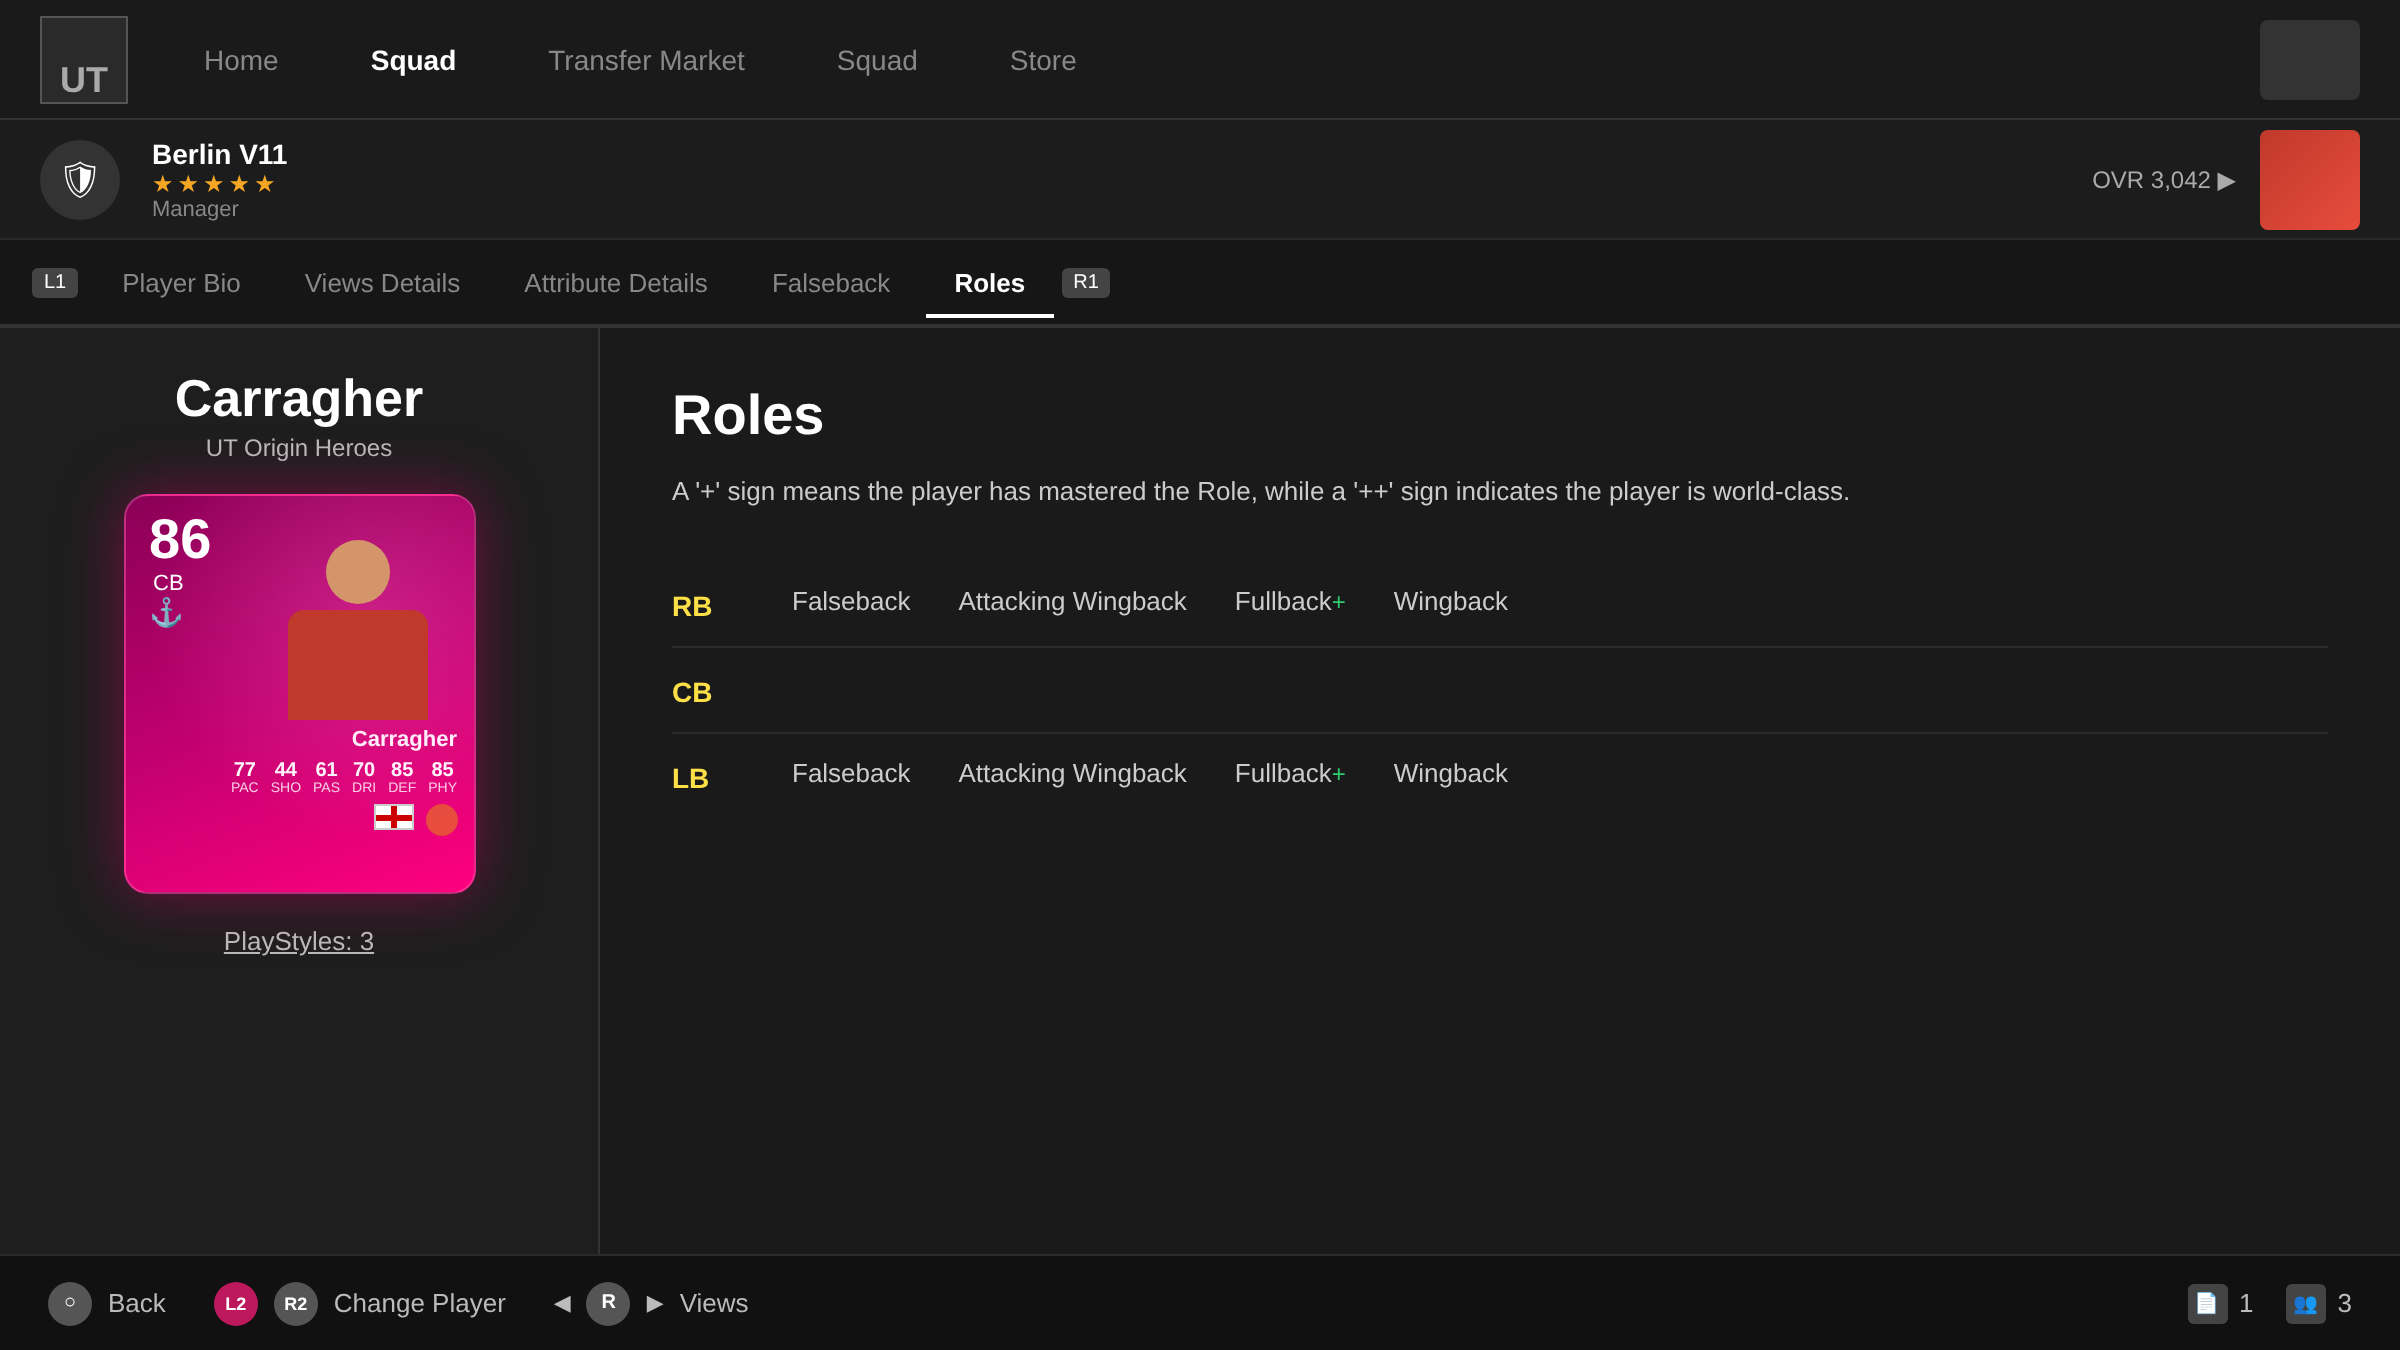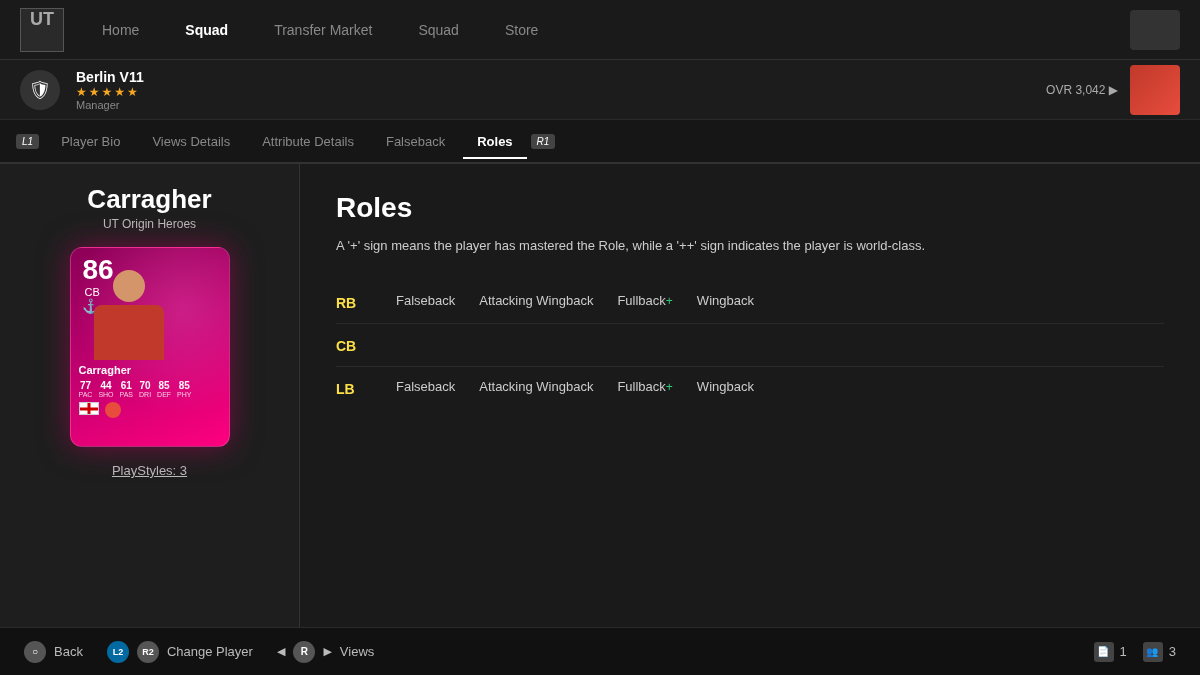--- a/index.html
+++ b/index.html
@@ -22,21 +22,21 @@
       padding: 0 20px;
       gap: 30px;
       border-bottom: 1px solid #333;
     }
     .nav-logo {
       width: 44px;
       height: 44px;
       background: #2a2a2a;
       border: 1px solid #555;
       display: flex;
-      align-items: flex-start;
+      align-items: flex-end;
       justify-content: center;
       font-size: 18px;
       font-weight: bold;
       color: #aaa;
     }
     .nav-item {
       color: #888;
       font-size: 14px;
       cursor: pointer;
       padding: 4px 8px;
@@ -96,21 +96,20 @@
       gap: 4px;
       border-bottom: 2px solid #333;
     }
     .tab-badge {
       background: #444;
       color: #fff;
       font-size: 10px;
       padding: 2px 6px;
       border-radius: 3px;
       margin-right: 4px;
-      font-style: italic;
     }
     .tab {
       color: #888;
       font-size: 13px;
       padding: 8px 14px;
       cursor: pointer;
       border-bottom: 2px solid transparent;
       margin-bottom: -2px;
     }
     .tab.active {
@@ -144,28 +143,28 @@
       margin-bottom: 2px;
     }
     .player-subtitle {
       font-size: 12px;
       color: #bbb;
       margin-bottom: 16px;
     }
 
     
     .player-card {
-      width: 160px;
+      width: 176px;
       height: 200px;
       background: linear-gradient(160deg, #8b0057, #c0006e, #ff007f);
       border-radius: 12px;
       position: relative;
       display: flex;
       flex-direction: column;
-      align-items: flex-start;
+      align-items: flex-end;
       padding: 8px;
       box-shadow: 0 0 30px rgba(200,0,100,0.5);
       border: 1px solid rgba(255,150,200,0.3);
     }
     .card-rating {
       font-size: 28px;
       font-weight: bold;
       color: #fff;
       position: absolute;
       top: 8px;
@@ -345,21 +344,21 @@
       border-radius: 50%;
       background: #444;
       display: flex;
       align-items: center;
       justify-content: center;
       font-size: 10px;
       color: #fff;
       font-weight: bold;
     }
     .btn-badge.circle { background: #555; }
-    .btn-badge.l2 { background: #0369a1; font-size: 9px; }
+    .btn-badge.l2 { background: #be185d; font-size: 9px; }
     .btn-badge.r2 { background: #555; font-size: 9px; }
     .btn-badge.r { background: #555; }
     .arrow-right { font-size: 11px; }
     .bottom-right {
       margin-left: auto;
       display: flex;
       align-items: center;
       gap: 16px;
     }
     .bottom-counter {

